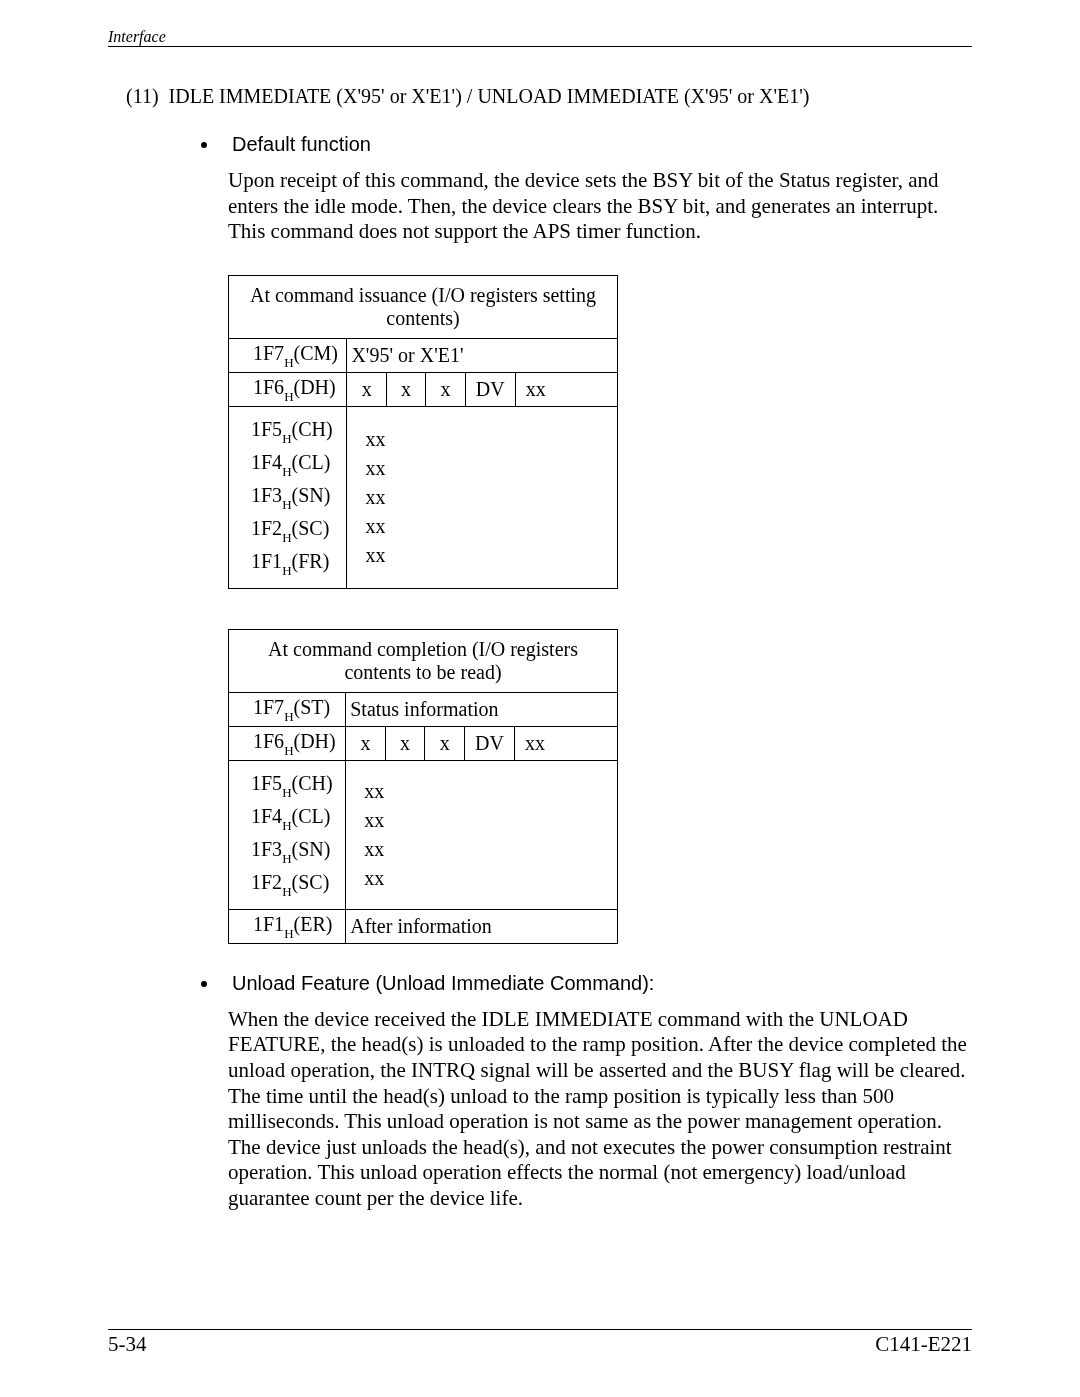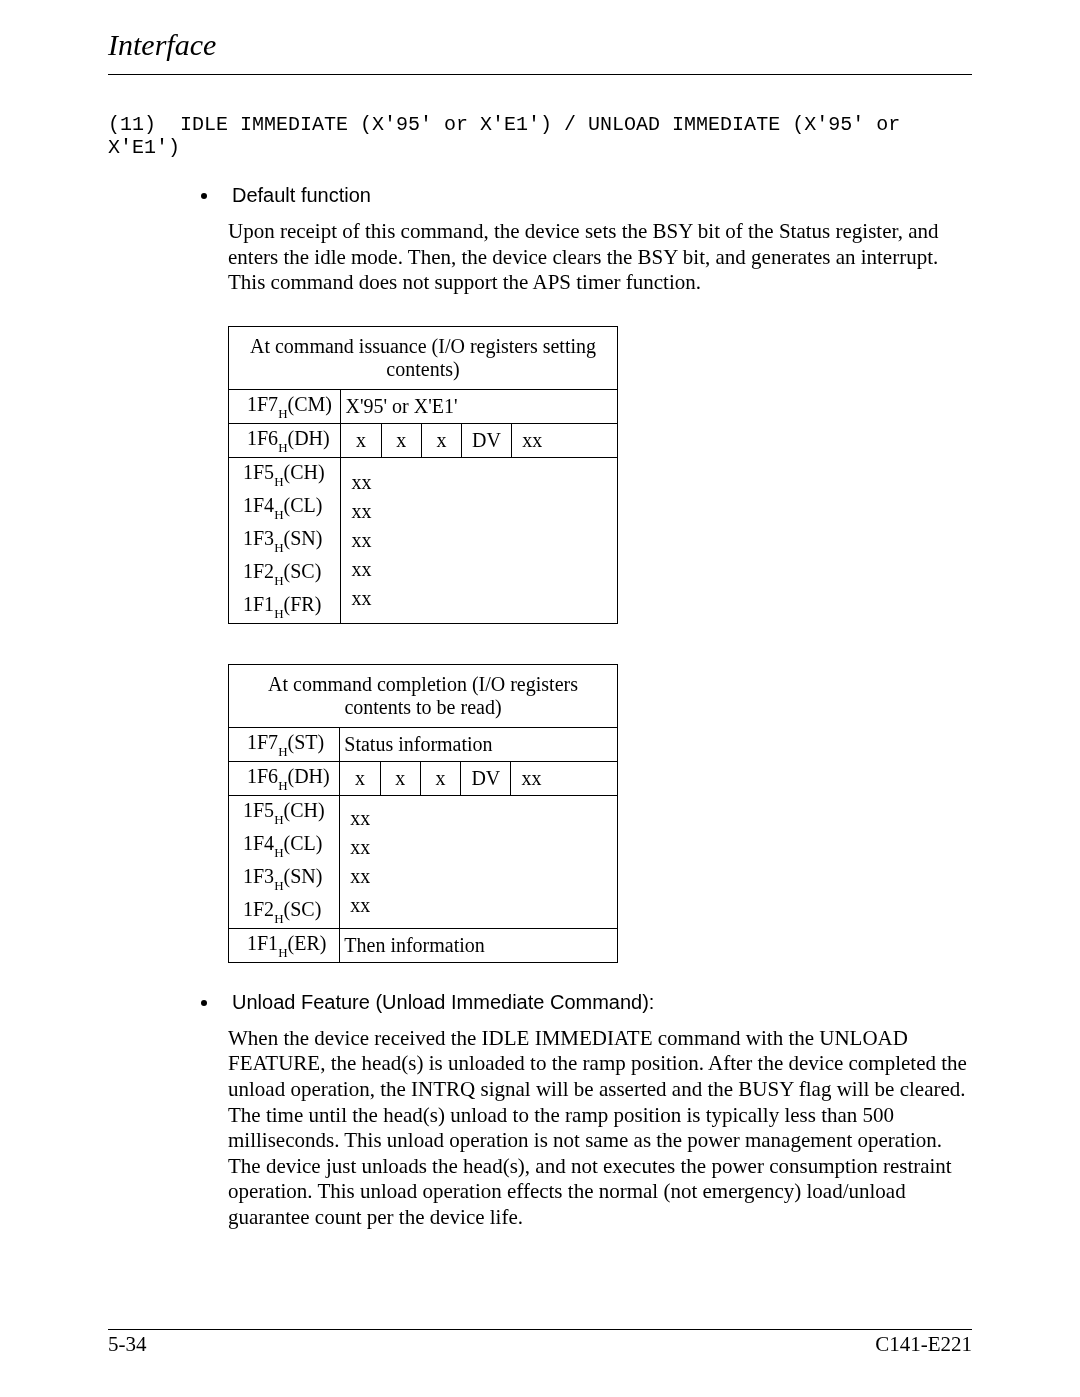--- a/index.html
+++ b/index.html
@@ -11,29 +11,29 @@
   }
   .page {
     width: 1080px;
     height: 1397px;
     box-sizing: border-box;
     padding: 28px 108px 40px 108px;
     position: relative;
   }
   .running-head {
     font-style: italic;
-    font-size: 30px;
-    padding-bottom: 12px;
+    font-size: 16px;
+    padding-bottom: 0;
     border-bottom: 1.5px solid #000;
   }
   .section-heading {
-    font-family: Liberation Mono, monospace;
+    font-family: Liberation Serif, serif;
     font-size: 20px;
     margin-top: 38px;
-    margin-left: 0;
+    margin-left: 18px;
   }
   ul.outer {
     list-style: disc;
     margin: 18px 0 0 0;
     padding: 0 0 0 112px;
     font-family: Arial, Helvetica, sans-serif;
     font-size: 20px;
   }
   ul.outer > li {
     margin-bottom: 8px;
@@ -59,41 +59,41 @@
     border: 1px solid #000;
     padding: 3px 8px 3px 8px;
     height: 21px;
     vertical-align: middle;
   }
   table.reg td.headrow {
     text-align: center;
     padding: 8px 8px;
   }
   table.reg td.labelcell {
-    padding-left: 18px;
+    padding-left: 24px;
     width: 86px;
     white-space: nowrap;
   }
   table.reg td.labelcell .sub {
     font-size: 13px;
     vertical-align: sub;
     position: relative;
     top: 2px;
   }
   table.reg td.bitcell {
     text-align: center;
     width: 38px;
   }
   table.reg td.wide {
     width: 162px;
     text-align: left;
     padding-left: 10px;
   }
   table.reg td.stackcell {
-    padding: 0;
+    padding: 8px;
     margin-left: 40px;
   }
   table.reg .stack {
     display: block;
     padding: 3px 0 3px 14px;
   }
   table.reg .stack + .stack {
     border-top: 0;
   }
   table.reg td.vallabel {
@@ -204,21 +204,21 @@
           <span class="stack" style="padding-left:10px">xx</span>
           <span class="stack" style="padding-left:10px">xx</span>
           <span class="stack" style="padding-left:10px">xx</span>
           <span class="stack" style="padding-left:10px">xx</span>
         </td>
       </tr>
       <tr>
         <td class="labelcell">
           <span>1F1</span><span class="sub">H</span><span>(ER)</span>
         </td>
-        <td class="vallabel" colspan="5">Then information</td>
+        <td class="vallabel" colspan="5">After information</td>
       </tr>
     </tbody>
       </table>
   </div>
 
   <ul class="outer" style="margin-top:28px">
     <li><span>Unload Feature (Unload Immediate Command):</span></li>
   </ul>
   <div class="para">When the device received the IDLE IMMEDIATE command with the UNLOAD FEATURE, the head(s) is unloaded to the ramp position. After the device completed the unload operation, the INTRQ signal will be asserted and the BUSY flag will be cleared. The time until the head(s) unload to the ramp position is typically less than 500 milliseconds. This unload operation is not same as the power management operation. The device just unloads the head(s), and not executes the power consumption restraint operation. This unload operation effects the normal (not emergency) load/unload guarantee count per the device life.</div>
 

